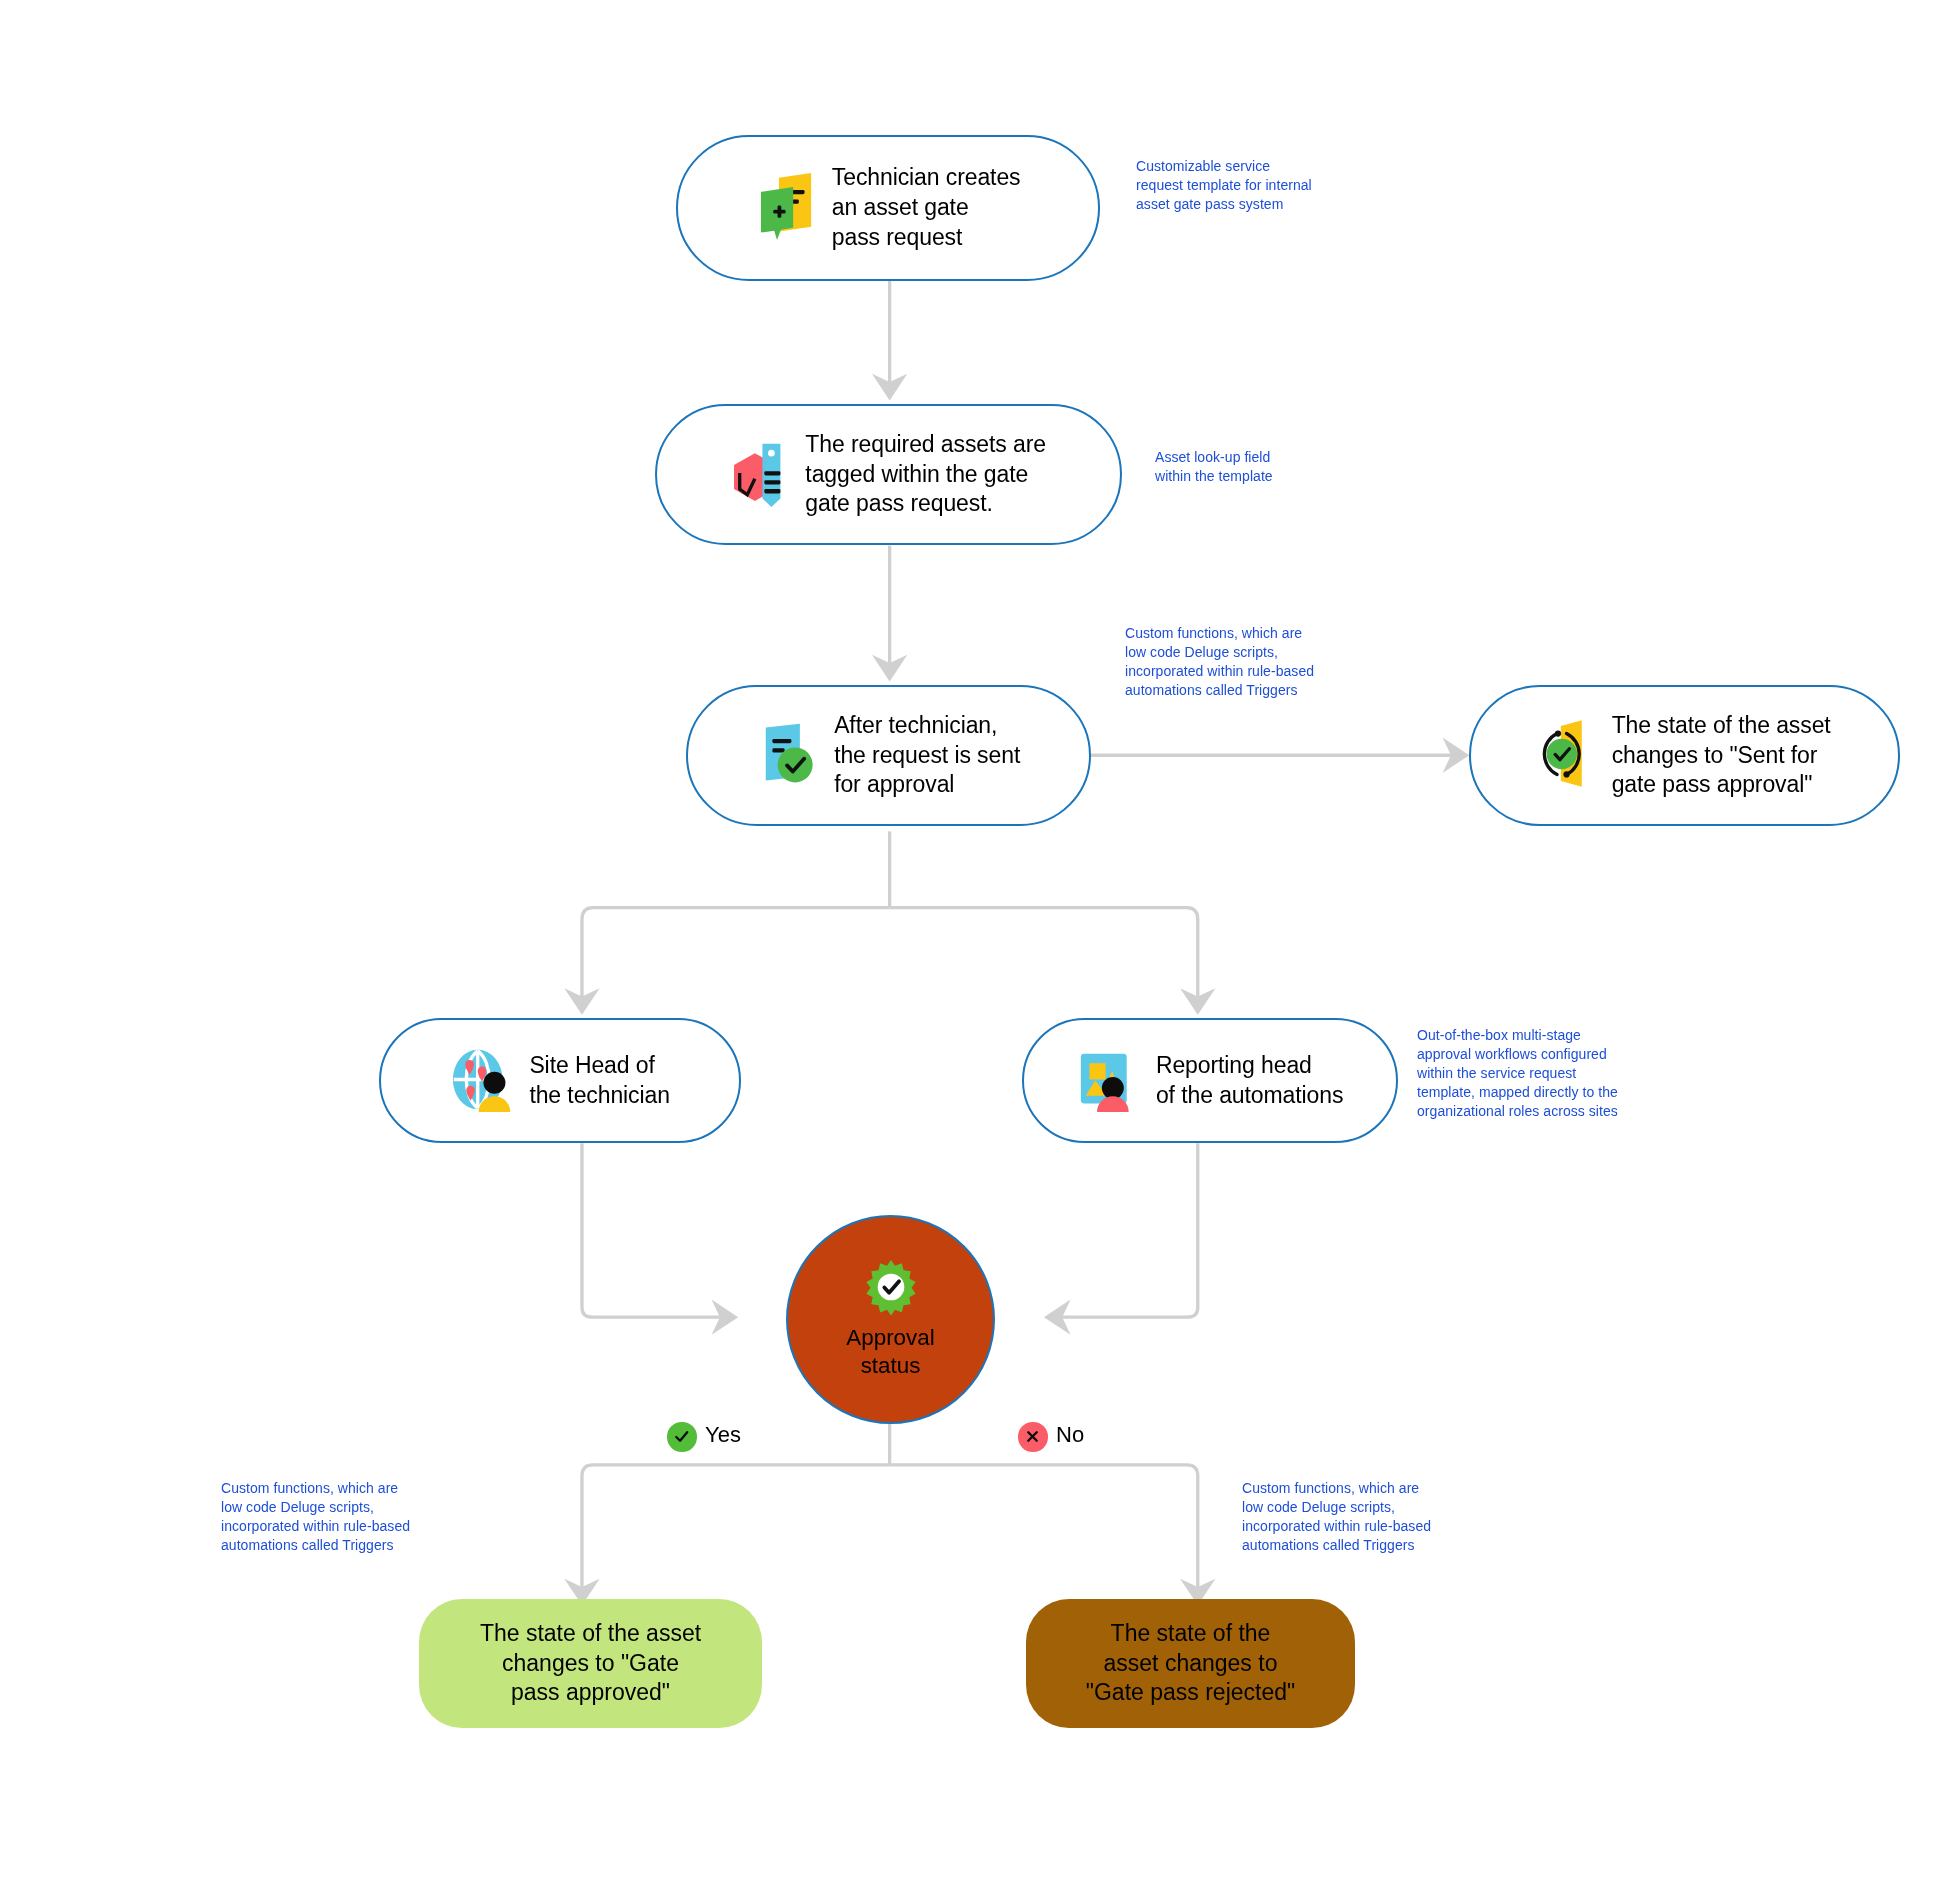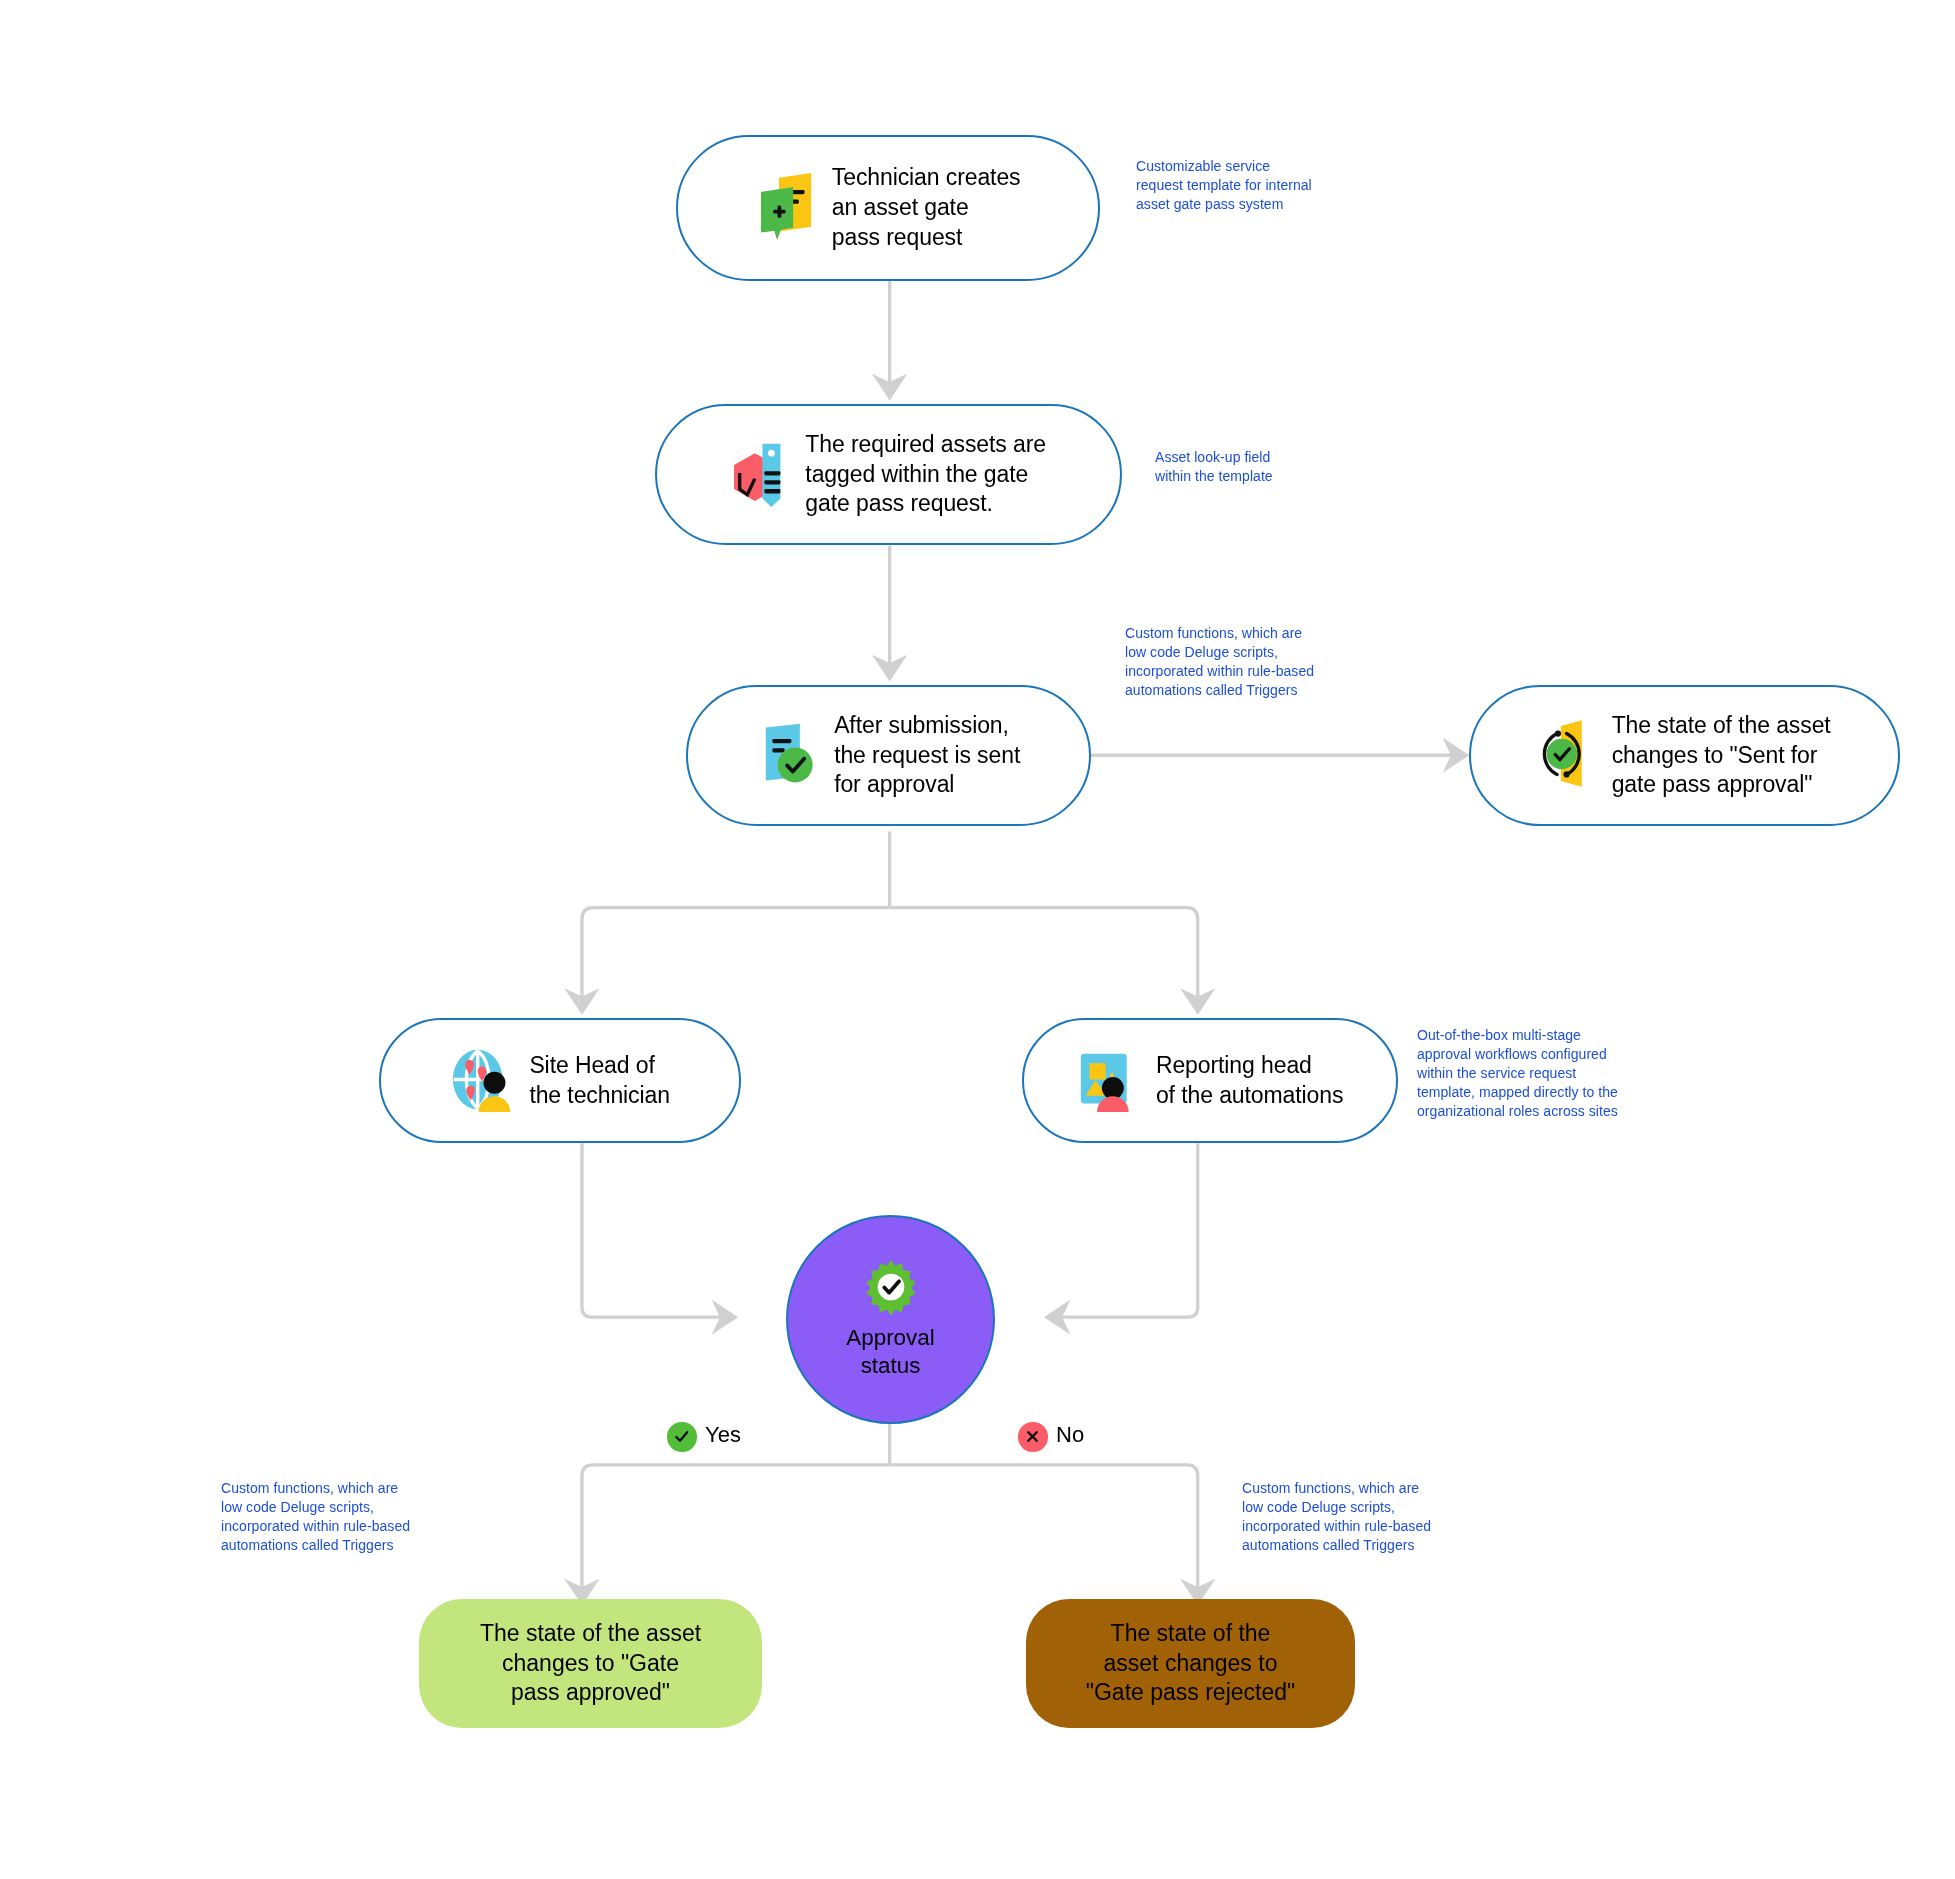--- a/index.html
+++ b/index.html
@@ -52,21 +52,21 @@
   .icon-wrap {
     flex: 0 0 auto;
     display: block;
   }
 
   
   .decision {
     position: absolute;
     border: 2.9px solid #1b75bb;
     border-radius: 50%;
-    background: #8b5cf6;
+    background: #c2410c;
     display: flex;
     flex-direction: column;
     align-items: center;
     justify-content: center;
     gap: 6.7px;
   }
   .decision .label {
     font-size: 22.4px;
     line-height: 1.26;
     color: #000;
@@ -202,21 +202,21 @@
     <div class="inner">
       <span class="icon-wrap">
         <svg width="63" height="71" viewBox="0 0 132 150" xmlns="http://www.w3.org/2000/svg">
           <path d="M18,18 L90,10 L90,122 L18,130 Z" fill="#5bc8e8"></path>
           <rect x="32" y="42" width="40" height="9" rx="3" fill="#111"></rect>
           <rect x="32" y="62" width="26" height="9" rx="3" fill="#111"></rect>
           <circle cx="80" cy="97" r="37" fill="#4cb848"></circle>
           <path d="M63,98 L75,111 L99,84" fill="none" stroke="#111" stroke-width="8" stroke-linecap="round" stroke-linejoin="round"></path>
         </svg>
       </span>
-      <span class="label">After submission,
+      <span class="label">After technician,
 the request is sent
 for approval</span>
     </div>
   </div>
   <div class="note" style="left:1125px; top:624px; width:348px;">Custom functions, which are
 low code Deluge scripts,
 incorporated within rule-based
 automations called Triggers</div>
 
   <div class="node" style="left:1469px; top:685px; width:431px; height:141px;">

